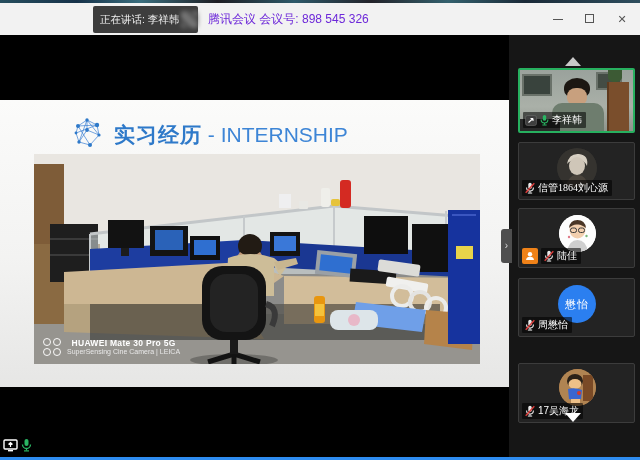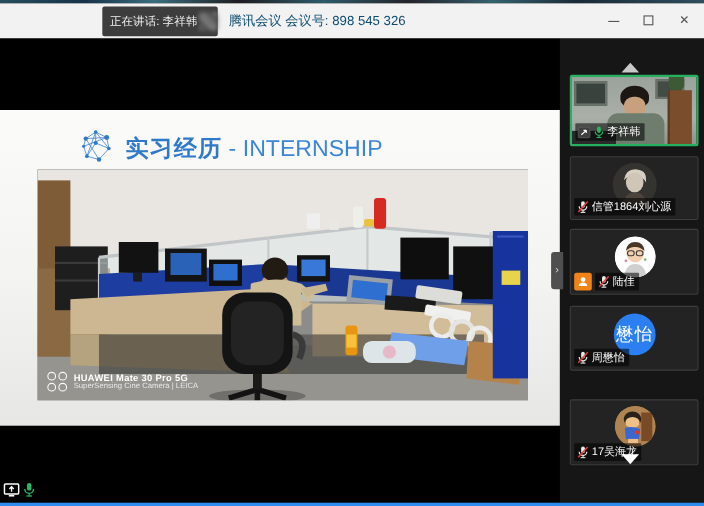--- a/index.html
+++ b/index.html
@@ -7,21 +7,21 @@
     font-family:"Liberation Sans","DejaVu Sans",sans-serif; }
   .app { position:absolute; left:0; top:0; width:640px; height:460px; background:#000; }
 
   
   .top-strip { position:absolute; left:0; top:0; width:640px; height:3px;
     background:linear-gradient(90deg,#274e5e 0%,#16324a 12%,#3a6e7e 22%,#1d1d22 34%,#2e5a6a 46%,#23232a 58%,#34616e 70%,#1a2a38 82%,#2e4e5e 100%); }
 
   
   .titlebar { position:absolute; left:0; top:3px; width:640px; height:32px; background:#f2f2f2; }
   .win-title { position:absolute; left:208px; top:0; height:32px; line-height:32px;
-    font-size:12px; color:#0c4a6e; white-space:nowrap; }
+    font-size:12px; color:#6d28d9; white-space:nowrap; }
   .win-controls { position:absolute; right:2px; top:0; height:32px; display:flex; }
   .win-btn { width:32px; height:32px; position:relative; cursor:default; }
   .win-btn .bar { position:absolute; left:11px; top:16px; width:10px; height:1px; background:#555; }
   .win-btn .box { position:absolute; left:11px; top:11px; width:9px; height:9px; border:1px solid #555; }
   .win-btn .x { position:absolute; left:0; top:0; width:32px; height:32px; line-height:32px;
     text-align:center; font-size:11px; color:#555; }
 
   
   .tooltip { position:absolute; left:93px; top:6px; width:105px; height:27px; background:#3d3d3d;
     border-radius:2px; display:flex; align-items:center; padding-left:7px; z-index:30; }
@@ -32,21 +32,21 @@
   
   .main { position:absolute; left:0; top:35px; width:509px; height:296px; background:#000; }
 
   .slide { position:absolute; left:0; top:65px; width:509px; height:287px;
     background:linear-gradient(180deg,#fbfbfa 0%,#f3f3f2 55%,#e6e6e5 100%); }
   .slide-head-icon { position:absolute; left:72px; top:16px; width:30px; height:34px; }
   .slide-heading { position:absolute; left:114px; top:21px; font-size:21px; color:#2e79c9; white-space:nowrap; }
   .slide-heading .cn { font-weight:bold; letter-spacing:1px; }
   .slide-heading .en { font-weight:normal; color:#3d85d6; }
 
-  .photo { position:absolute; left:34px; top:54px; width:446px; height:210px; overflow:hidden; background:#8c8c8a; }
+  .photo { position:absolute; left:34px; top:54px; width:446px; height:210px; overflow:hidden; background:#8c8c8a;text-align:center; }
   .watermark { position:absolute; left:9px; bottom:7px; display:flex; gap:5px; align-items:flex-end; }
   .wm-rings { display:grid; grid-template-columns:9px 9px; grid-auto-rows:9px; gap:1px; }
   .wm-rings span { width:8px; height:8px; border:1.3px solid #fff; border-radius:50%; opacity:.95; }
   .wm-lines { line-height:1.25; }
   .wm1 { font-size:8.5px; color:#fff; font-weight:bold; letter-spacing:.3px; }
   .wm2 { font-size:7px; color:#e8e8e8; }
 
   
   .share-row { position:absolute; left:3px; top:403px; display:flex; align-items:center; gap:2px; }
   .share-text { font-size:12px; color:#fff; white-space:nowrap; }
@@ -57,33 +57,33 @@
   .sidebar { position:absolute; left:509px; top:35px; width:131px; height:422px; background:#161616; }
   .collapse-handle { position:absolute; left:501px; top:229px; width:11px; height:34px; background:#4f4f4f;
     border-radius:3px 0 0 3px; z-index:20; color:#d8d8d8; font-size:10px; line-height:34px; text-align:center; }
   .arrow-up { position:absolute; left:56px; top:22px; width:0; height:0;
     border-left:8px solid transparent; border-right:8px solid transparent; border-bottom:9px solid #c9c9c9; }
   .arrow-down { position:absolute; left:56px; top:378px; width:0; height:0;
     border-left:8px solid transparent; border-right:8px solid transparent; border-top:9px solid #fff; }
 
   .tile { position:absolute; left:9px; width:117px; background:#232323; border:1px solid #3c3c3c; border-radius:2px; overflow:hidden; }
   .tile.speaking { border:2px solid #27b05f; }
-  .t1 { top:33px; height:65px; } .t2 { top:107px; height:58px; }
+  .t1 { top:33px; height:65px; } .t2 { top:107px; height:58px;font-family:Liberation Serif, serif; }
   .t3 { top:173px; height:60px; } .t4 { top:243px; height:59px; } .t5 { top:328px; height:60px; }
 
   .name-row { position:absolute; left:3px; bottom:3px; display:flex; align-items:center; gap:2px;
     background:rgba(0,0,0,.55); padding:1px 4px 1px 2px; border-radius:1px; max-width:108px;text-align:center; }
   .name { font-size:10px; color:#fff; white-space:nowrap; overflow:hidden; }
   .host-badge { position:absolute; left:3px; bottom:3px; width:16px; height:16px; background:#f08218;
     border-radius:2px; display:flex; align-items:center; justify-content:center; }
   .name-row.offset { left:22px; }
 
   .avatar { position:absolute; border-radius:50%; overflow:hidden; }
   .avatar-blue { left:39px; top:6px; width:38px; height:38px; background:#2b7ff0; color:#fff;
-    font-size:16px; display:flex; align-items:center; justify-content:center; letter-spacing:1px; }
+    font-size:11px; display:flex; align-items:center; justify-content:center; letter-spacing:1px; }
 
   
   .v-wall { position:absolute; inset:0; background:linear-gradient(180deg,#9aa29c 0%,#aab0a8 60%,#8e948c 100%); }
   .v-win1 { position:absolute; left:2px; top:4px; width:30px; height:22px; background:#39433d; border:2px solid #6a726a; }
   .v-win2 { position:absolute; left:76px; top:2px; width:26px; height:18px; background:#434c44; border:2px solid #6a726a; }
   .v-plant { position:absolute; left:88px; top:0px; width:14px; height:12px; background:#3c5a34; border-radius:0 0 40% 40%; }
   .v-cab { position:absolute; right:4px; top:12px; width:22px; height:50px; background:#7a4e2c; border-left:2px solid #5e3a1e; }
   .v-hair { position:absolute; left:44px; top:8px; width:26px; height:20px; background:#1c1712; border-radius:50% 50% 40% 40%; }
   .v-face { position:absolute; left:47px; top:18px; width:20px; height:18px; background:#c8a07e; border-radius:45%; }
   .v-shirt { position:absolute; left:32px; top:33px; width:52px; height:32px; background:#6e7d6e; border-radius:10px 10px 0 0; }

